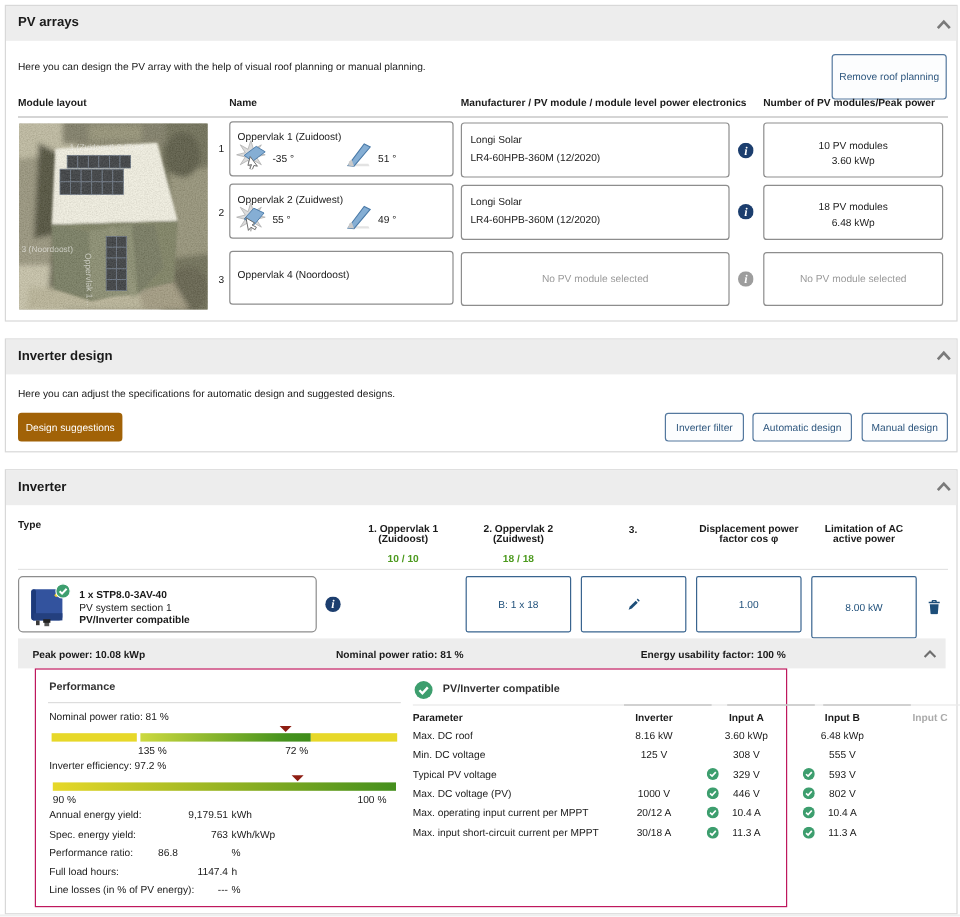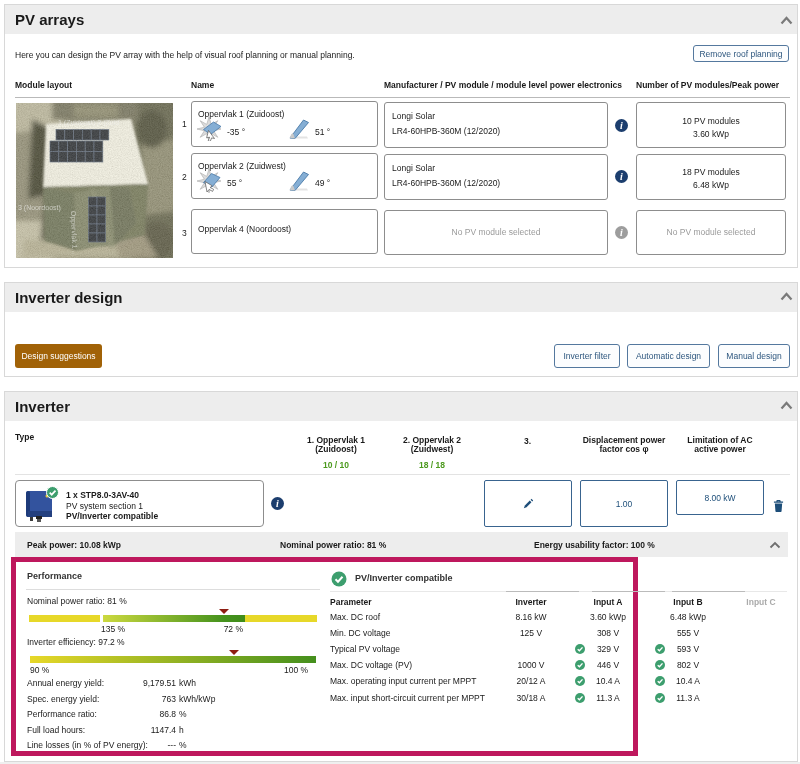--- a/index.html
+++ b/index.html
@@ -1,37 +1,37 @@
 <!DOCTYPE html>
 <html><head>
 <meta charset="utf-8">
 <style>
 *{margin:0;padding:0;box-sizing:border-box}
 body{font-family:"Liberation Sans",sans-serif;font-size:8.5px;color:#1a1a1a;background:#fff}
 #pg{position:relative;width:800px;height:764px;overflow:hidden;background:#fff}
 .abs{position:absolute}
 .b{font-weight:bold}
 .card{position:absolute;left:4px;width:794px;border:1px solid #d8d8d8;background:#fff}
-.chead{position:absolute;left:0;top:0;right:0;height:29px;background:#ededed;font-weight:bold;font-size:15px;line-height:29px;padding-left:10px;color:#1a1a1a}
+.chead{position:absolute;left:0;top:0;right:0;height:29px;background:#ededed;font-weight:bold;font-size:11px;line-height:29px;padding-left:10px;color:#1a1a1a}
 .chev{position:absolute}
 .gbx{position:absolute;border:1px solid #8d8d8d;border-radius:3px;background:#fff}
 .obtn{position:absolute;border:1.5px solid #54789e;border-radius:3px;background:#fcfdfe;color:#2d567e;font-size:8.5px;display:flex;align-items:center;justify-content:center;white-space:nowrap}
 .bbx{position:absolute;border:1px solid #39648f;border-radius:2px;background:#fff;color:#1d4e79;display:flex;align-items:center;justify-content:center}
 .ctr{text-align:center}
 </style>
 </head>
 <body>
 <div id="pg">
 <div class="card" style="top:4px;height:264px">
 <div class="chead">PV arrays</div>
 <svg class="chev" style="right:4px;top:11px" width="13" height="9">
         <path d="M1.5 7.5 L6.5 2 L11.5 7.5" stroke="#7a7a7a" stroke-width="2.2" fill="none"></path>
       </svg>
 <div class="abs" style="left:10px;top:45px">Here you can design the PV array with the help of visual roof planning or manual planning.</div>
-<div class="obtn" style="left:688px;top:40px;width:96px;height:17px">Remove roof planning</div>
+<div class="obtn" style="left:688px;top:40px;width:96px;height:38px">Remove roof planning</div>
 <div class="abs b" style="left:10px;top:75px">Module layout</div>
 <div class="abs b" style="left:186px;top:75px">Name</div>
 <div class="abs b" style="left:379px;top:75px">Manufacturer / PV module / module level power electronics</div>
 <div class="abs b" style="left:631px;top:75px">Number of PV modules/Peak power</div>
 <div class="abs" style="left:10px;top:92px;width:775px;height:1px;background:#b9b9b9"></div>
 <svg class="abs" style="left:11px;top:98px" width="157" height="155" viewBox="0 0 157 155">
 <defs>
 <filter id="bl2" x="-20%" y="-20%" width="140%" height="140%">
             <feGaussianBlur stdDeviation="2.4"></feGaussianBlur>
           </filter>
@@ -160,20 +160,21 @@
         </svg></div>
 <div class="abs ctr" style="left:631px;top:110px;width:150px;line-height:12.5px">10 PV modules<br>3.60 kWp</div>
 <div class="abs ctr" style="left:631px;top:161px;width:150px;line-height:12.5px">18 PV modules<br>6.48 kWp</div>
 <div class="abs ctr" style="left:631px;top:222px;width:150px;color:#9a9a9a">No PV module selected</div>
 </div>
 <div class="card" style="top:282px;height:95px">
 <div class="chead">Inverter design</div>
 <svg class="chev" style="right:4px;top:9px" width="13" height="9">
         <path d="M1.5 7.5 L6.5 2 L11.5 7.5" stroke="#7a7a7a" stroke-width="2.2" fill="none"></path>
       </svg>
+<div class="abs" style="left:10px;top:40px">Here you can adjust the specifications for automatic design and suggested designs.</div>
 <div class="abs" style="left:10px;top:61px;width:87px;height:24px;background:#a16207;border-radius:3px;color:#fff;display:flex;align-items:center;justify-content:center;white-space:nowrap">Design suggestions</div>
 <div class="obtn" style="left:549px;top:61px;width:66px;height:24px">Inverter filter</div>
 <div class="obtn" style="left:622px;top:61px;width:83px;height:24px">Automatic design</div>
 <div class="obtn" style="left:713px;top:61px;width:72px;height:24px">Manual design</div>
 </div>
 <div class="card" style="top:391px;height:371px">
 <div class="chead">Inverter</div>
 <svg class="chev" style="right:4px;top:9px" width="13" height="9">
         <path d="M1.5 7.5 L6.5 2 L11.5 7.5" stroke="#7a7a7a" stroke-width="2.2" fill="none"></path>
       </svg>
@@ -200,41 +201,42 @@
         <circle cx="6.5" cy="6.5" r="6" fill="#3d9e6e" stroke="#fff" stroke-width="1"></circle>
         <path d="M3.7 6.7 L5.7 8.7 L9.5 4.6" stroke="#fff" stroke-width="1.7" fill="none"></path>
       </svg>
 <div class="abs b" style="left:61px;top:98px">1 x STP8.0-3AV-40</div>
 <div class="abs" style="left:61px;top:108.5px">PV system section 1</div>
 <div class="abs b" style="left:61px;top:119px">PV/Inverter compatible</div>
 <div class="abs" style="left:266px;top:105px"><svg width="13" height="13">
           <circle cx="6.5" cy="6.5" r="6.5" fill="#1c3e6e"></circle>
           <text x="6.5" y="10" font-size="10" font-weight="bold" font-style="italic" font-family="Liberation Serif" fill="#fff" text-anchor="middle">i</text>
         </svg></div>
+<div class="bbx" style="left:383px;top:88px;width:88px;height:47px">B: 1 x 18</div>
 <div class="bbx" style="left:479px;top:88px;width:88px;height:47px">
         <svg width="11" height="11" viewBox="0 0 13 13">
           <path d="M1 12 L2.2 8.8 L8 3 L10 5 L4.2 10.8 Z" fill="#1d4e79"></path>
           <path d="M9 2 L10 1 L12 3 L11 4 Z" fill="#1d4e79"></path>
         </svg>
       </div>
 <div class="bbx" style="left:575px;top:88px;width:88px;height:47px">1.00</div>
-<div class="bbx" style="left:671px;top:88px;width:88px;height:35px">8.00 kW</div>
+<div class="bbx" style="left:671px;top:88px;width:88px;height:52px">8.00 kW</div>
 <svg class="abs" style="left:768px;top:107px" width="11" height="13" viewBox="0 0 14 17">
         <path d="M1 4 h12 M5 4 V2.5 a0.5 0.5 0 0 1 .5 -.5 h3 a0.5 0.5 0 0 1 .5 .5 V4" stroke="#1d4e79" stroke-width="1.6" fill="none"></path>
         <path d="M2.2 6 h9.6 l-0.8 10 a1 1 0 0 1 -1 .9 H4 a1 1 0 0 1 -1 -.9 Z" fill="#1d4e79"></path>
       </svg>
 <div class="abs" style="left:10px;top:140px;width:773px;height:25px;background:#ededed">
 <div class="abs b" style="left:12px;top:8px">Peak power: 10.08 kWp</div>
 <div class="abs b" style="left:265px;top:8px">Nominal power ratio: 81 %</div>
 <div class="abs b" style="left:519px;top:8px">Energy usability factor: 100 %</div>
 <svg class="abs" style="right:7px;top:9px" width="12" height="8">
           <path d="M1.5 6.5 L6 2 L10.5 6.5" stroke="#6e6e6e" stroke-width="1.8" fill="none"></path>
         </svg>
 </div>
-<div class="abs" style="left:6px;top:165px;width:627px;height:199px;border:5px solid #be185d;background:#fff">
+<div class="abs" style="left:24px;top:165px;width:627px;height:199px;border:1px solid #be185d;background:#fff">
 <div class="abs b" style="left:11px;top:9px;font-size:9px;color:#333">Performance</div>
 <div class="abs" style="left:10px;top:27px;width:294px;height:1px;background:#ddd"></div>
 <div class="abs" style="left:11px;top:34px">Nominal power ratio: 81 %</div>
 <div class="abs" style="left:13px;top:53px;width:71px;height:7px;background:#e7d829"></div>
 <div class="abs" style="left:86.5px;top:53px;width:142px;height:7px;background:linear-gradient(to right,#ccd93f,#45921d 85%,#3f8c1a)"></div>
 <div class="abs" style="left:229px;top:53px;width:72px;height:7px;background:#e7d829"></div>
 <div class="abs" style="left:203px;top:47px;width:0;height:0;border-left:5.5px solid transparent;border-right:5.5px solid transparent;border-top:5.5px solid #8e1d12"></div>
 <div class="abs" style="left:85px;top:62px">135 %</div>
 <div class="abs" style="left:190px;top:62px;width:37px;text-align:right">72 %</div>
 <div class="abs" style="left:11px;top:75px">Inverter efficiency: 97.2 %</div>
@@ -242,21 +244,21 @@
 <div class="abs" style="left:213px;top:88px;width:0;height:0;border-left:5.5px solid transparent;border-right:5.5px solid transparent;border-top:5.5px solid #8e1d12"></div>
 <div class="abs" style="left:14px;top:103px">90 %</div>
 <div class="abs" style="left:260px;top:103px;width:40px;text-align:center">100 %</div>
 <div class="abs" style="left:11px;top:116px">Annual energy yield:</div>
 <div class="abs" style="left:60px;top:116px;width:100px;text-align:right">9,179.51</div>
 <div class="abs" style="left:163px;top:116px">kWh</div>
 <div class="abs" style="left:11px;top:132px">Spec. energy yield:</div>
 <div class="abs" style="left:60px;top:132px;width:100px;text-align:right">763</div>
 <div class="abs" style="left:163px;top:132px">kWh/kWp</div>
 <div class="abs" style="left:11px;top:147px">Performance ratio:</div>
-<div class="abs" style="left:60px;top:147px;width:100px;text-align:right">86.8</div>
+<div class="abs" style="left:60px;top:147px;width:100px;text-align:center">86.8</div>
 <div class="abs" style="left:163px;top:147px">%</div>
 <div class="abs" style="left:11px;top:163px">Full load hours:</div>
 <div class="abs" style="left:60px;top:163px;width:100px;text-align:right">1147.4</div>
 <div class="abs" style="left:163px;top:163px">h</div>
 <div class="abs" style="left:11px;top:178px">Line losses (in % of PV energy):</div>
 <div class="abs" style="left:60px;top:178px;width:100px;text-align:right">---</div>
 <div class="abs" style="left:163px;top:178px">%</div>
 <svg class="abs" style="left:315px;top:9px" width="16" height="16">
           <circle cx="8" cy="8" r="7.5" fill="#3d9e6e"></circle>
           <path d="M4.5 8.2 L7 10.7 L11.5 5.8" stroke="#fff" stroke-width="2" fill="none"></path>

